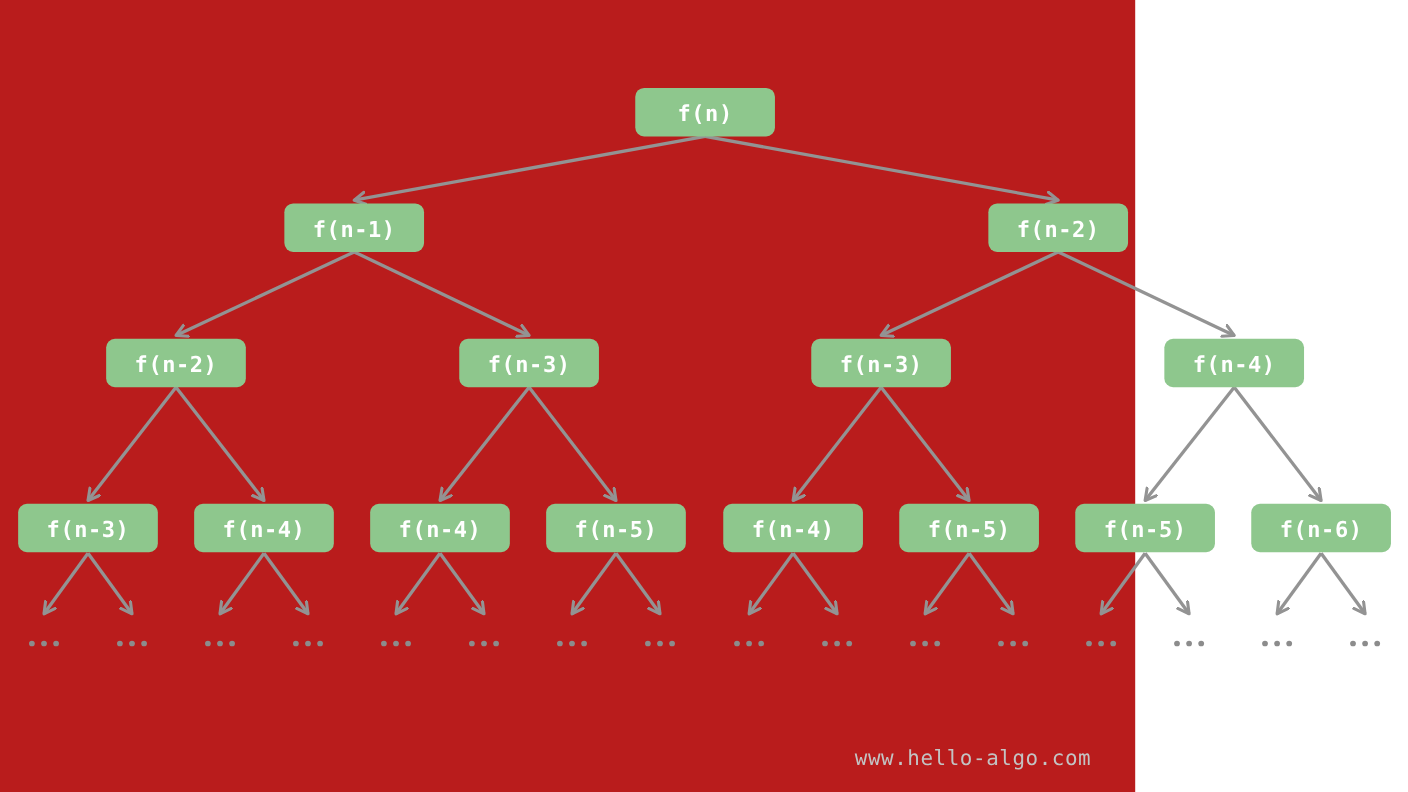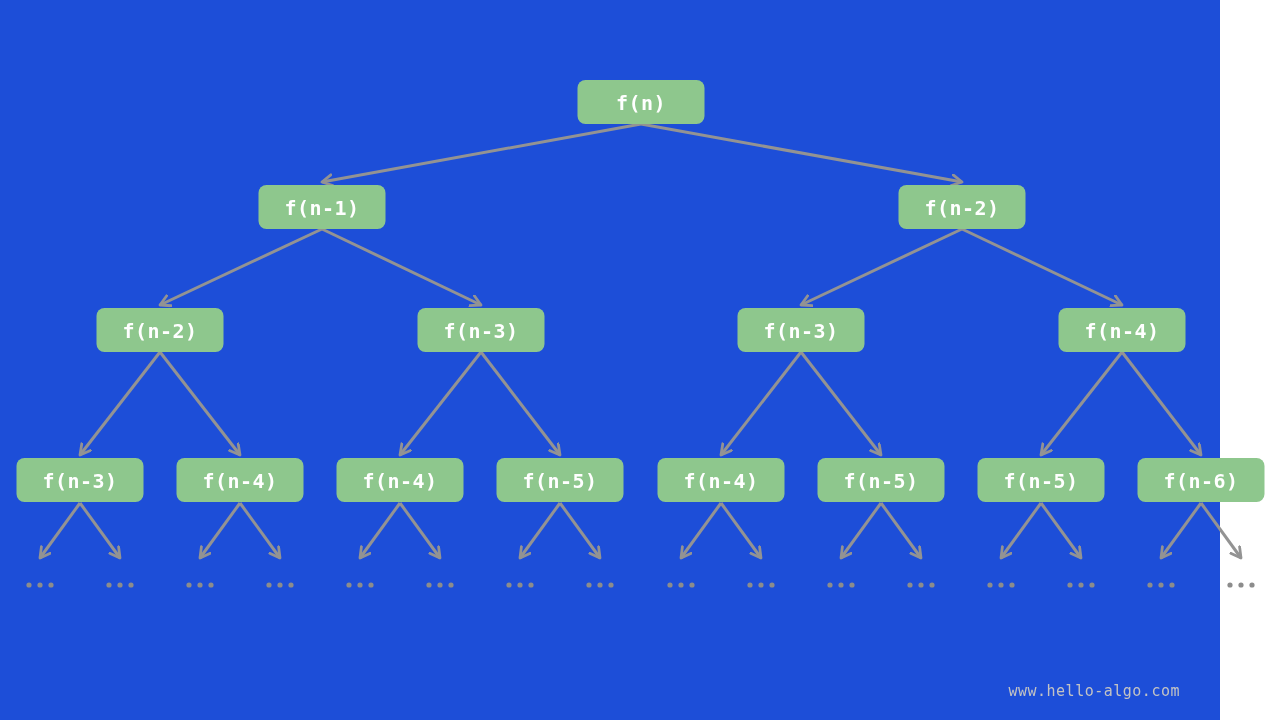--- a/index.html
+++ b/index.html
@@ -6,39 +6,39 @@
     margin: 0;
     padding: 0;
     background: #ffffff;
     width: 1280px;
     height: 720px;
     overflow: hidden;
     font-family: "DejaVu Sans Mono", "Liberation Mono", monospace;
   }
   .stage {
     position: relative;
-    width: 1220px;
+    width: 1032px;
     height: 720px;
-    background: #1d4ed8;
+    background: #b91c1c;
   }
   svg.tree {
     position: absolute;
     left: 0;
     top: 0;
   }
   .node-label {
     font-family: "DejaVu Sans Mono", "Liberation Mono", monospace;
     font-weight: bold;
     letter-spacing: 0.5px;
   }
   .watermark {
     position: absolute;
     right: 40px;
     bottom: 20px;
-    font-size: 15px;
+    font-size: 19px;
     letter-spacing: 0.5px;
     user-select: none;
   }
 </style>
 </head>
 <body>
 
 <div class="stage">
   <svg class="tree" width="1280" height="720" viewBox="0 0 1280 720" xmlns="http://www.w3.org/2000/svg">
     <defs>

